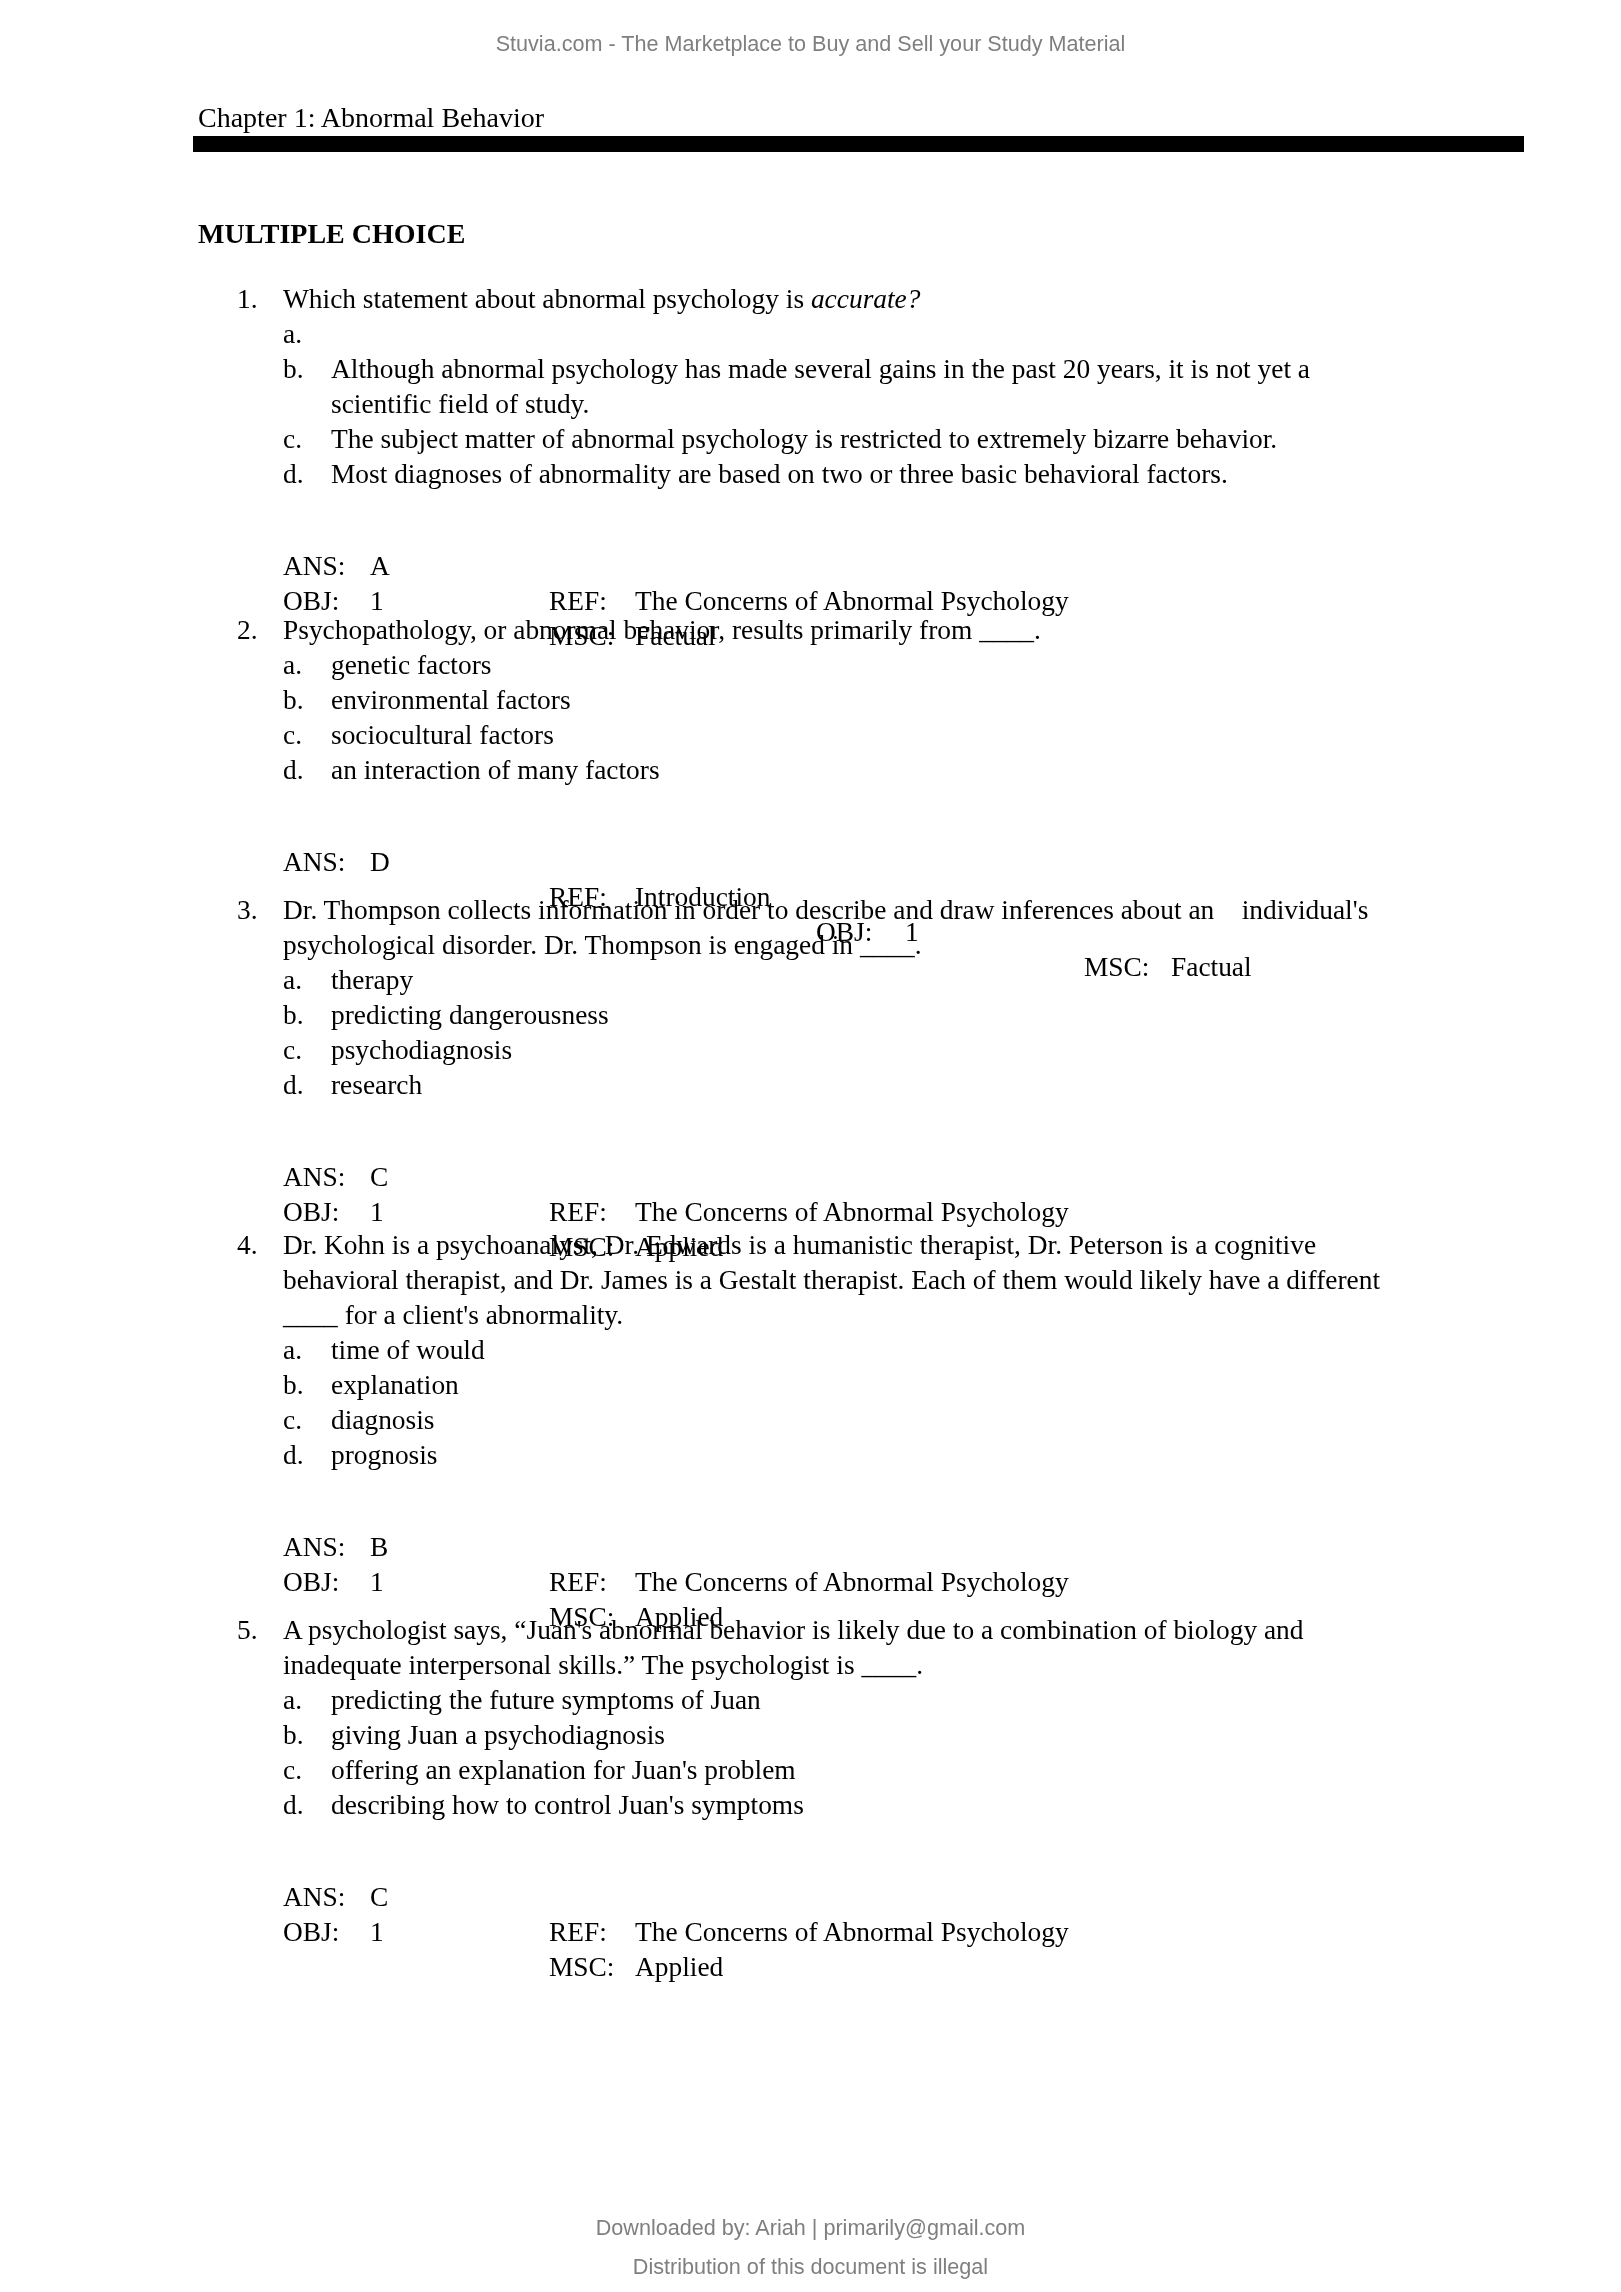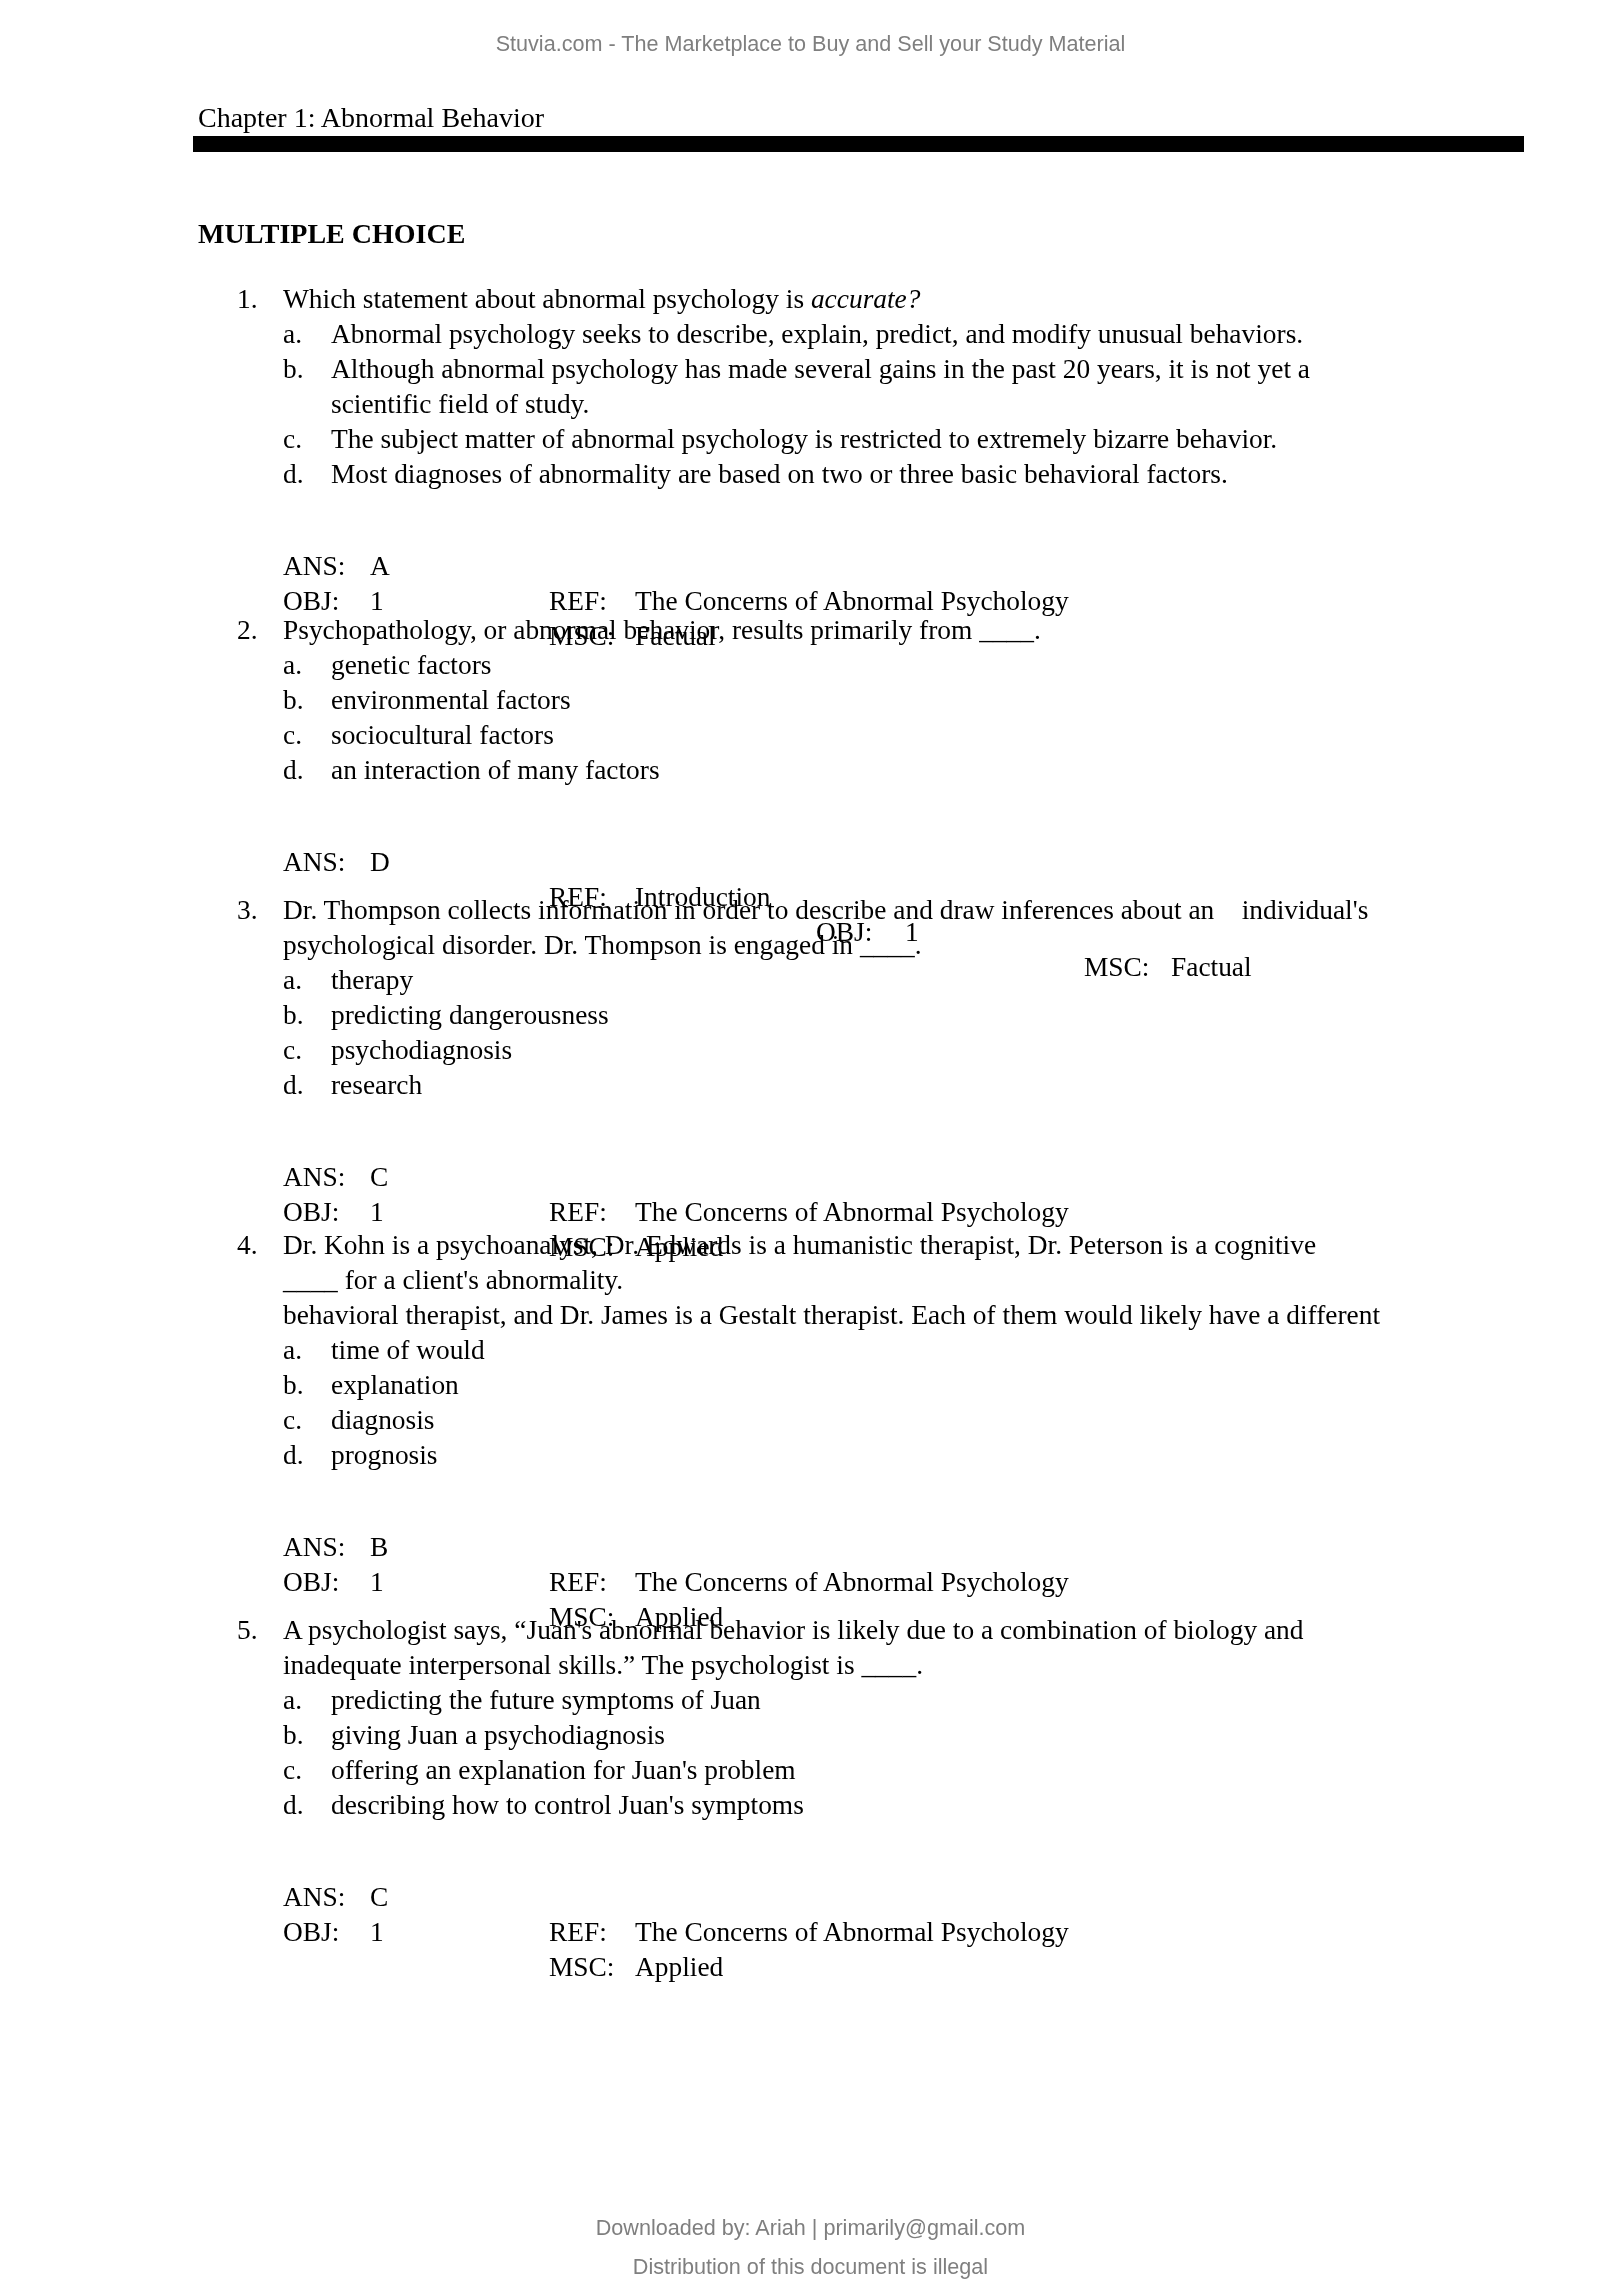--- a/index.html
+++ b/index.html
@@ -24,21 +24,21 @@
 <body>
 
 <div class="watermark" style="top:22.5px;margin-top:8px;">Stuvia.com - The Marketplace to Buy and Sell your Study Material</div>
 
 <div class="chapter-title">Chapter 1: Abnormal Behavior</div>
 <div class="chapter-rule"></div>
 <div class="section-title">MULTIPLE CHOICE</div>
 
 <div class="q" style="top:282px;">
   <div class="line"><span class="qnum">1.</span><span class="qtext"><span>Which statement about abnormal psychology is </span><em>accurate?</em></span></div>
-  <div class="line"><span class="optl">a.</span><span class="optt">Abnormal psychology seeks to describe, explain, predict, and modify unusual behaviors.</span></div>
+  <div class="line"><span class="optl">a.</span></div>
   <div class="line"><span class="optl">b.</span><span class="optt">Although abnormal psychology has made several gains in the past 20 years, it is not yet a</span></div>
   <div class="line"><span class="optt">scientific field of study.</span></div>
   <div class="line"><span class="optl">c.</span><span class="optt">The subject matter of abnormal psychology is restricted to extremely bizarre behavior.</span></div>
   <div class="line"><span class="optl">d.</span><span class="optt">Most diagnoses of abnormality are based on two or three basic behavioral factors.</span></div>
   <div class="line meta">
     <span class="mk" style="left:283px">ANS:</span><span class="mk" style="left:370px">A</span>
     <span class="mk" style="left:549px">REF:</span><span class="mk" style="left:635px">The Concerns of Abnormal Psychology</span>
   </div>
   <div class="line">
     <span class="mk" style="left:283px">OBJ:</span><span class="mk" style="left:370px">1</span>
@@ -72,22 +72,22 @@
     <span class="mk" style="left:549px">REF:</span><span class="mk" style="left:635px">The Concerns of Abnormal Psychology</span>
   </div>
   <div class="line">
     <span class="mk" style="left:283px">OBJ:</span><span class="mk" style="left:370px">1</span>
     <span class="mk" style="left:549px">MSC:</span><span class="mk" style="left:635px">Applied</span>
   </div>
 </div>
 
 <div class="q" style="top:1228px;">
   <div class="line"><span class="qnum">4.</span><span class="qtext">Dr. Kohn is a psychoanalyst, Dr. Edwards is a humanistic therapist, Dr. Peterson is a cognitive</span></div>
+  <div class="line"><span class="qtext">behavioral therapist, and Dr. James is a Gestalt therapist. Each of them would likely have a different</span></div>
   <div class="line"><span class="qtext">____ for a client's abnormality.</span></div>
-  <div class="line"><span class="qtext">behavioral therapist, and Dr. James is a Gestalt therapist. Each of them would likely have a different</span></div>
   <div class="line"><span class="optl">a.</span><span class="optt">time of would</span></div>
   <div class="line"><span class="optl">b.</span><span class="optt">explanation</span></div>
   <div class="line"><span class="optl">c.</span><span class="optt">diagnosis</span></div>
   <div class="line"><span class="optl">d.</span><span class="optt">prognosis</span></div>
   <div class="line meta">
     <span class="mk" style="left:283px">ANS:</span><span class="mk" style="left:370px">B</span>
     <span class="mk" style="left:549px">REF:</span><span class="mk" style="left:635px">The Concerns of Abnormal Psychology</span>
   </div>
   <div class="line">
     <span class="mk" style="left:283px">OBJ:</span><span class="mk" style="left:370px">1</span>

